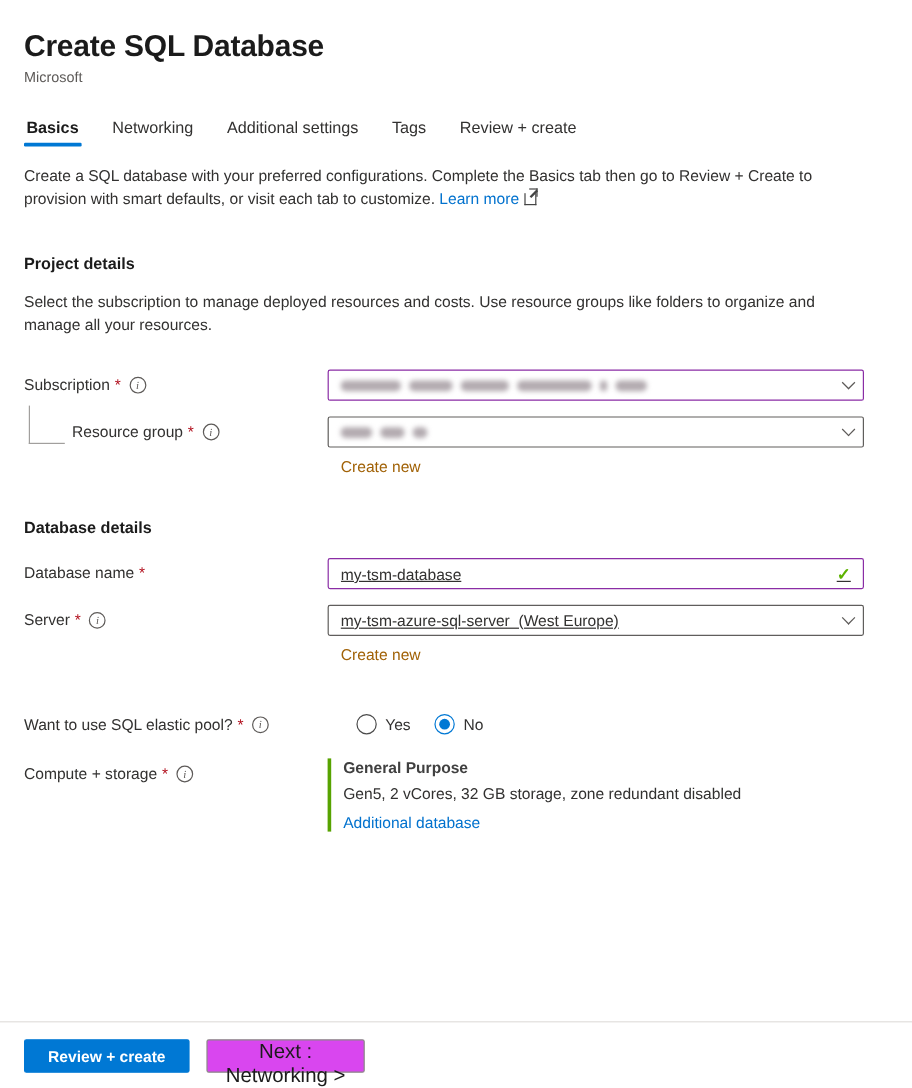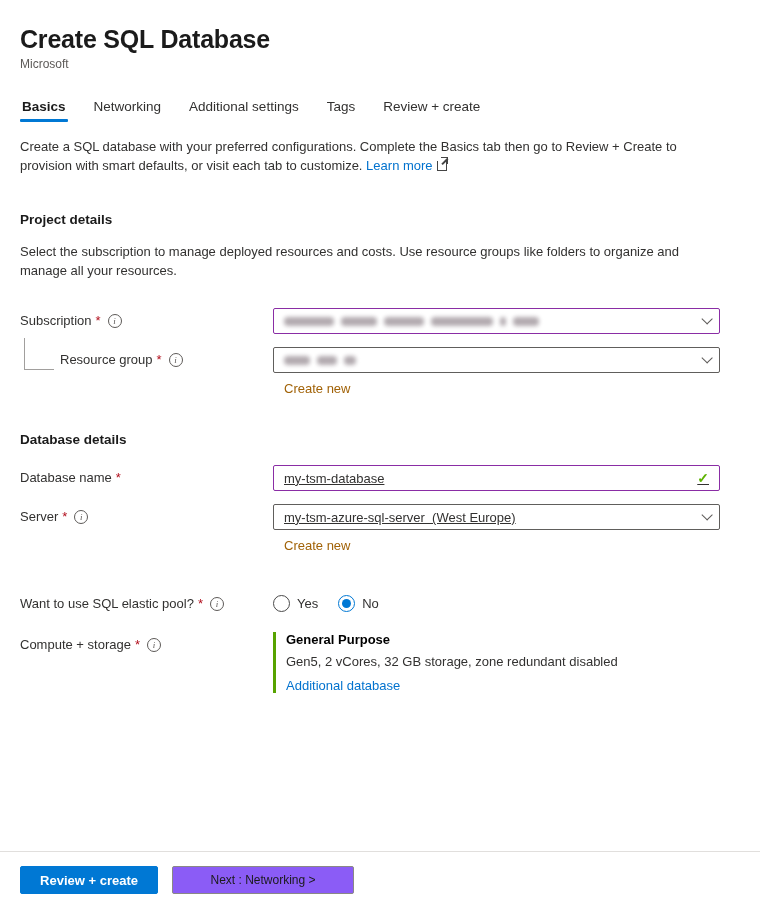--- a/index.html
+++ b/index.html
@@ -84,44 +84,44 @@
   .radio-opt { display:flex; align-items:center; gap:7px; cursor:pointer; }
   .radio-circle { width:17px; height:17px; border:1px solid #4a4a4a; border-radius:50%; background:#fff; }
   .radio-circle.selected { border:1px solid #0078d4; position:relative; }
   .radio-circle.selected::after {
     content:""; position:absolute; left:3px; top:3px; width:9px; height:9px;
     border-radius:50%; background:#0078d4;
   }
 
   
   .compute-block { border-left:3px solid #57a300; padding-left:10px; }
-  .compute-tier { font-weight:700; color:#000000; }
+  .compute-tier { font-weight:700; color:#404040; }
   .compute-config { margin-top:6px; line-height:1.4; }
   .compute-block .inline-link { display:inline-block; margin-top:6px; }
 
   
   .mt-sub { margin-top:28px; }
   .mt-rg { margin-top:13px; }
   .mt-dbname { margin-top:18px; }
   .mt-server { margin-top:13px; }
-  .mt-elastic { margin-top:38px; }
+  .mt-elastic { margin-top:38px;gap:24px; }
   .mt-compute { margin-top:20px; }
 
   
   .footer-divider { position:absolute; left:0; right:0; top:851px; border-top:1px solid #e1dfdd; }
   .footer { position:absolute; left:20px; top:866px; display:flex; gap:14px; }
   .btn-primary {
     background:#0078d4; color:#fff; border:1px solid #0078d4; border-radius:2px;
     font-family:inherit; font-size:13px; font-weight:700;
     width:138px; height:28px; cursor:pointer;
   }
   .btn-secondary {
-    background:#8b5cf6; color:#1b1b1b; border:1px solid #8a8886; border-radius:2px;
-    font-family:inherit; font-size:12px;
-    width:182px; height:28px; cursor:pointer;
+    background:#d946ef; color:#1b1b1b; border:1px solid #8a8886; border-radius:2px;
+    font-family:inherit; font-size:17px;
+    width:132px; height:28px; cursor:pointer;
   }
 </style>
 </head>
 <body>
 
 <div class="page">
 
 
   <div class="page-title">Create SQL Database</div>
   <div class="publisher">Microsoft</div>

